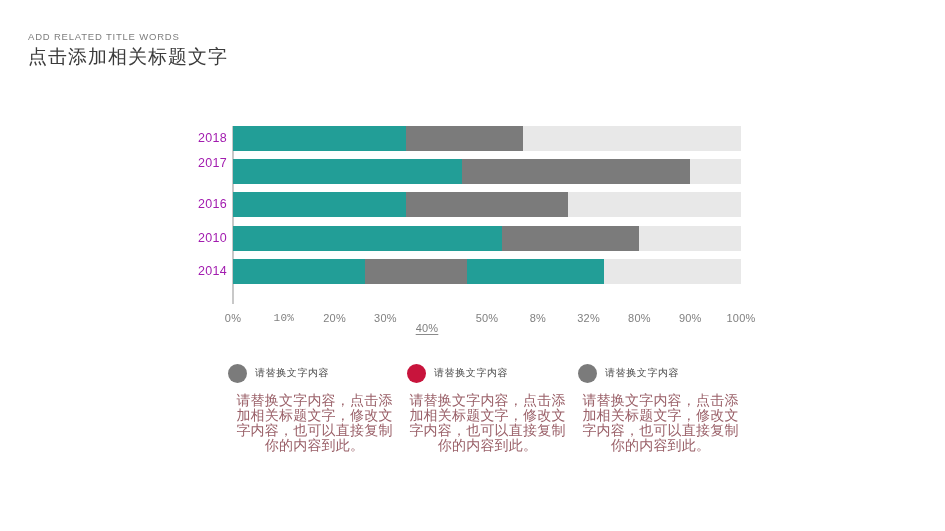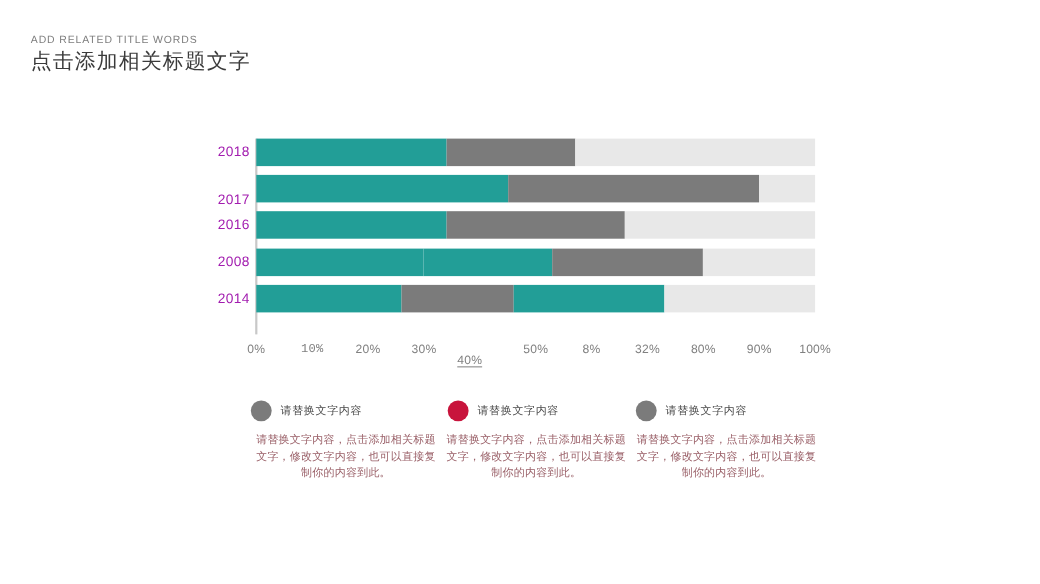--- a/index.html
+++ b/index.html
@@ -133,21 +133,21 @@
   }
   .legend-label {
     font-size: 10px;
     color: #4a4a4a;
     letter-spacing: 0.6px;
     margin-left: 8px;
     white-space: nowrap;
   }
   .legend-body {
     margin-top: 9px;
-    font-size: 10px;
+    font-size: 14px;
     line-height: 15px;
     color: #9a6068;
     text-align: center;
     letter-spacing: 0.2px;
     padding: 0 4px;
   }
   .legend-col:nth-child(2) .legend-head { padding-left: 6px; }
   .legend-col:nth-child(3) .legend-head { padding-left: 4px; }
 </style>
 </head>
@@ -160,33 +160,33 @@
 
 <div id="chart">
   <div class="axis-line"></div>
   <div id="plot-rows">
       <div class="ylabel-wrap" style="top: 0px; left: -37px;">2018</div>
       <div class="bar-row" style="top: 0px;">
         <div class="seg" style="width: 34%; background: rgb(34, 158, 151);"></div>
         <div class="seg" style="width: 23%; background: rgb(123, 123, 123);"></div>
         <div class="seg" style="width: 43%; background: rgb(232, 232, 232);"></div>
       </div>
-      <div class="ylabel-wrap" style="top: 43px; left: -37px;">2017</div>
+      <div class="ylabel-wrap" style="top: 25px; left: -37px;">2017</div>
       <div class="bar-row" style="top: 33.2px;">
         <div class="seg" style="width: 45%; background: rgb(34, 158, 151);"></div>
         <div class="seg" style="width: 45%; background: rgb(123, 123, 123);"></div>
         <div class="seg" style="width: 10%; background: rgb(232, 232, 232);"></div>
       </div>
       <div class="ylabel-wrap" style="top: 66.4px; left: -37px;">2016</div>
       <div class="bar-row" style="top: 66.4px;">
         <div class="seg" style="width: 34%; background: rgb(34, 158, 151);"></div>
         <div class="seg" style="width: 32%; background: rgb(123, 123, 123);"></div>
         <div class="seg" style="width: 34%; background: rgb(232, 232, 232);"></div>
       </div>
-      <div class="ylabel-wrap" style="top: 99.6px; left: -37px;">2008</div>
+      <div class="ylabel-wrap" style="top: 99.6px; left: -37px;">2010</div>
       <div class="bar-row" style="top: 99.6px;">
         <div class="seg" style="width: 30%; background: rgb(34, 158, 151);"></div>
         <div class="seg" style="width: 23%; background: rgb(34, 158, 151);"></div>
         <div class="seg" style="width: 27%; background: rgb(123, 123, 123);"></div>
         <div class="seg" style="width: 20%; background: rgb(232, 232, 232);"></div>
       </div>
       <div class="ylabel-wrap" style="top: 132.8px; left: -37px;">2014</div>
       <div class="bar-row" style="top: 132.8px;">
         <div class="seg" style="width: 26%; background: rgb(34, 158, 151);"></div>
         <div class="seg" style="width: 20%; background: rgb(123, 123, 123);"></div>

